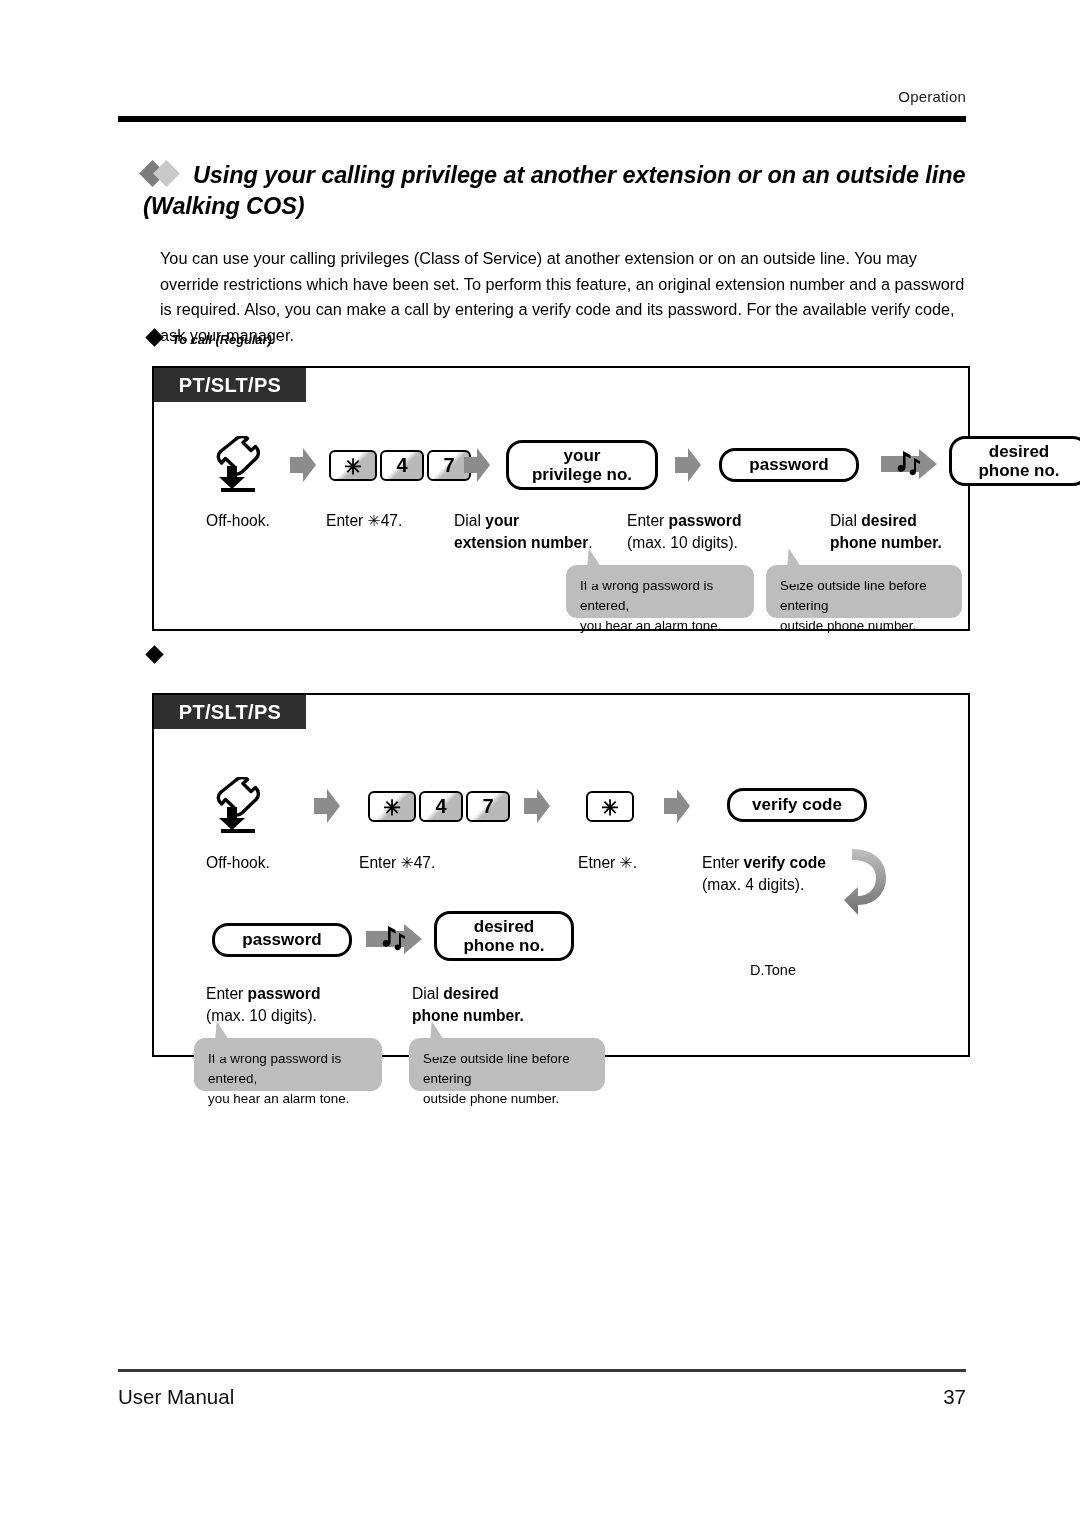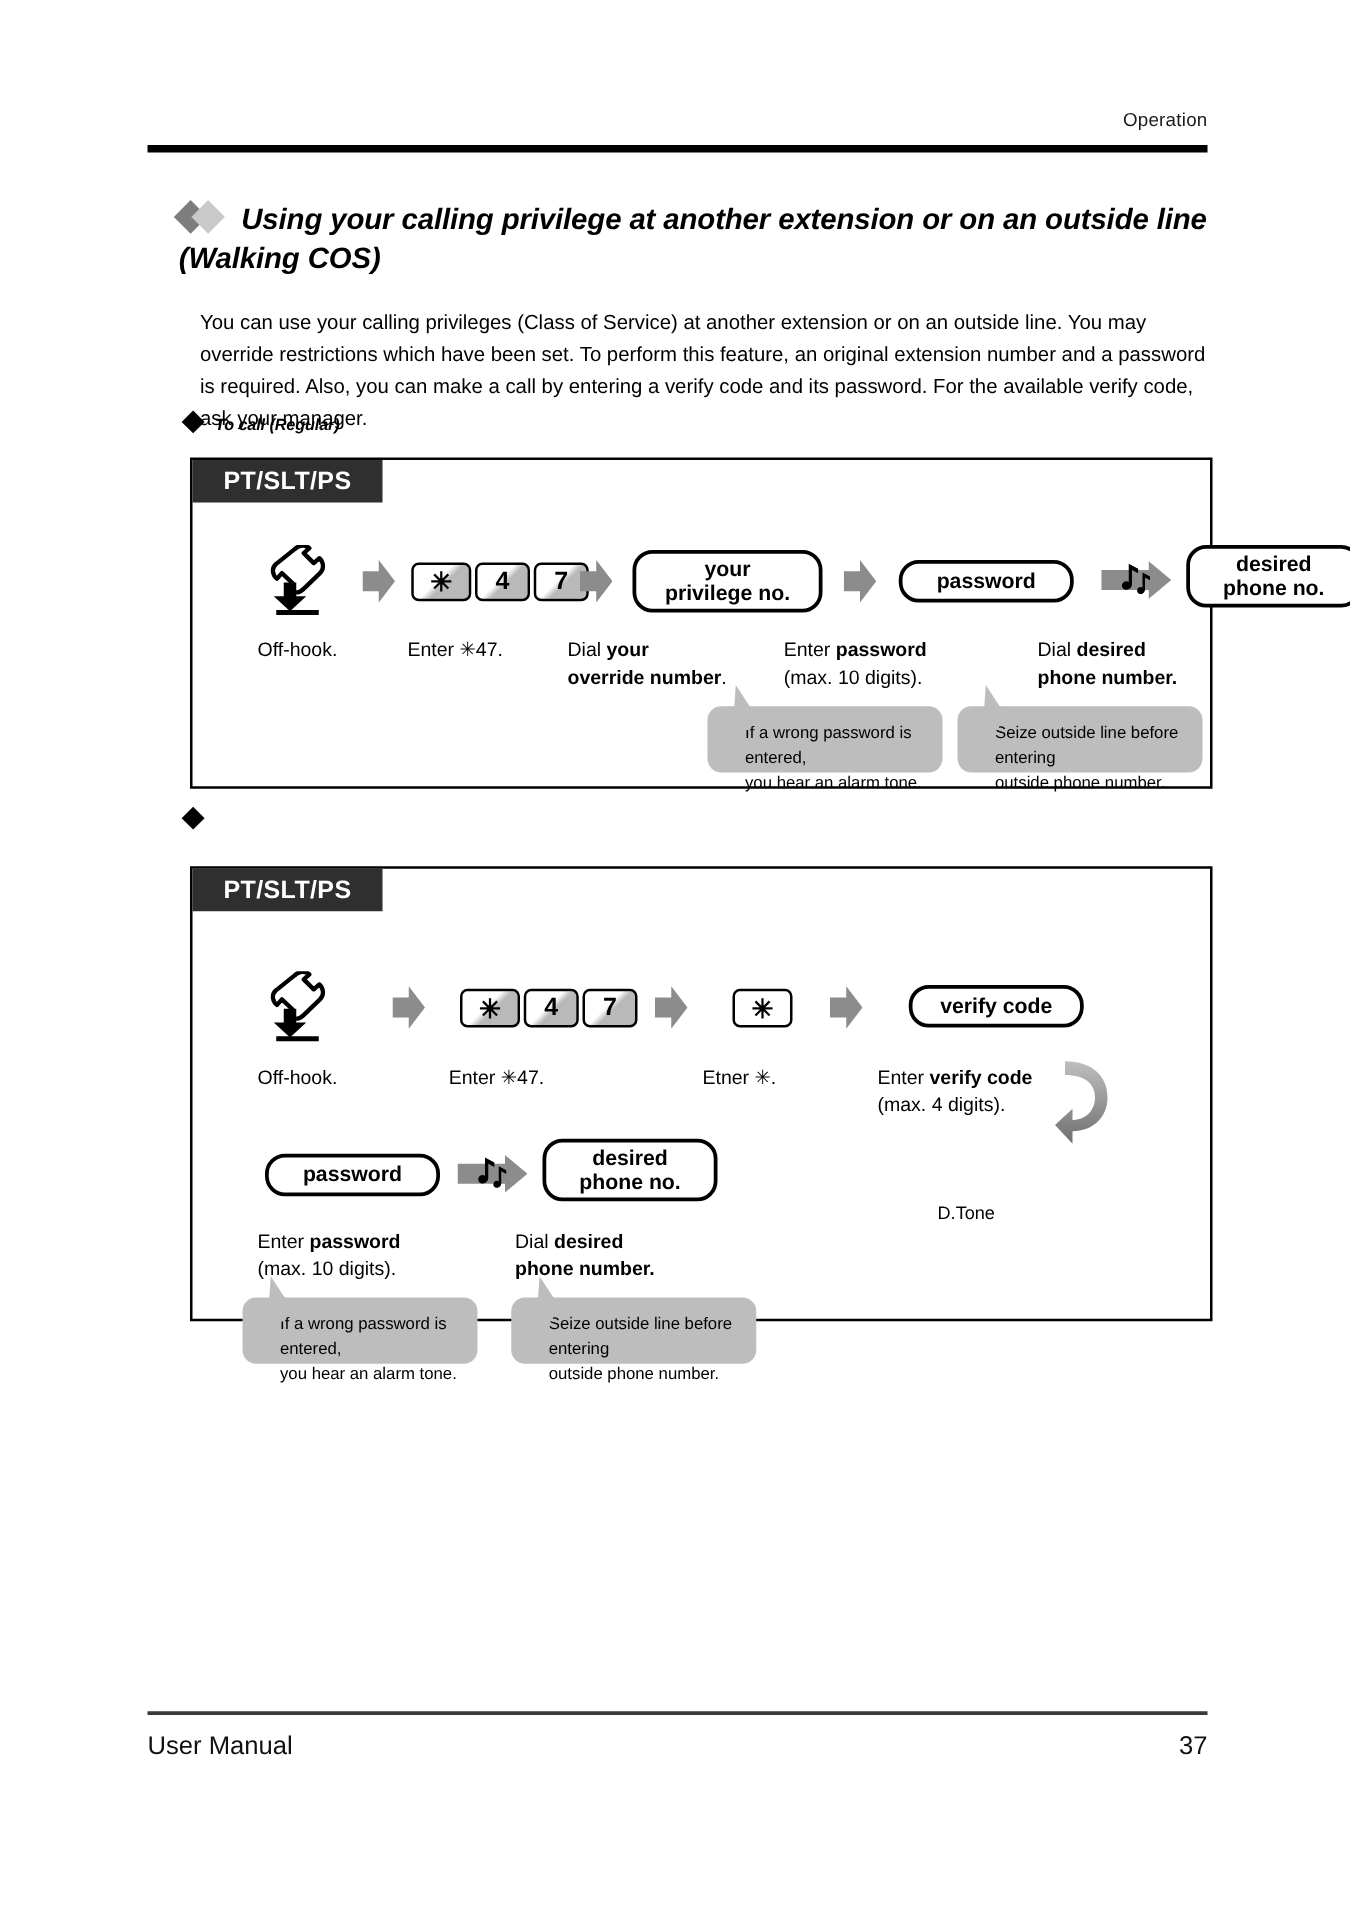--- a/index.html
+++ b/index.html
@@ -195,21 +195,21 @@
   .caption b { font-weight: bold; }
 
   
   .callout {
     position: absolute;
     background: #bdbdbd;
     border-radius: 11px;
     font-size: 13.4px;
     line-height: 1.5;
     color: #000;
-    padding: 11px 13px 11px 30px;
+    padding: 11px 13px 11px 14px;
     box-sizing: border-box;
   }
   .callout .tail {
     position: absolute;
     top: -17px;
     left: 22px;
     width: 0; height: 0;
     border-left: 13px solid #bdbdbd;
     border-right: 9px solid transparent;
     border-top: 18px solid transparent;
@@ -337,21 +337,21 @@
   <div class="caption" style="left:52px; top:142px;">
     <span>Off-hook.</span>
   </div>
 
   <div class="caption" style="left:172px; top:142px;">
     <span>Enter ✳47.</span>
   </div>
 
   <div class="caption" style="left:300px; top:142px;">
     <div><span>Dial </span><b>your</b></div>
-    <div><b>override number</b><span>.</span></div>
+    <div><b>extension number</b><span>.</span></div>
   </div>
 
   <div class="caption" style="left:473px; top:142px;">
     <div><span>Enter </span><b>password</b></div>
     <div><span>(max. 10 digits).</span></div>
   </div>
 
   <div class="caption" style="left:676px; top:142px;">
     <div><span>Dial </span><b>desired</b></div>
     <div><b>phone number.</b></div>
@@ -421,21 +421,21 @@
   <div class="node pill" style="left:573px; top:93px; width:140px; height:34px;">
     <span>verify code</span>
   </div>
 
   <div class="caption" style="left:52px; top:157px;">
     <span>Off-hook.</span>
   </div>
   <div class="caption" style="left:205px; top:157px;">
     <span>Enter ✳47.</span>
   </div>
-  <div class="caption" style="left:408px; top:157px;">
+  <div class="caption" style="left:424px; top:157px;">
     <span>Etner ✳.</span>
   </div>
   <div class="caption" style="left:548px; top:157px;">
     <div><span>Enter </span><b>verify code</b></div>
     <div><span>(max. 4 digits).</span></div>
   </div>
 
   <div class="node" style="left:690px; top:150px;">
     <svg class="wrap-arrow" viewBox="0 0 46 74">
       <defs>

